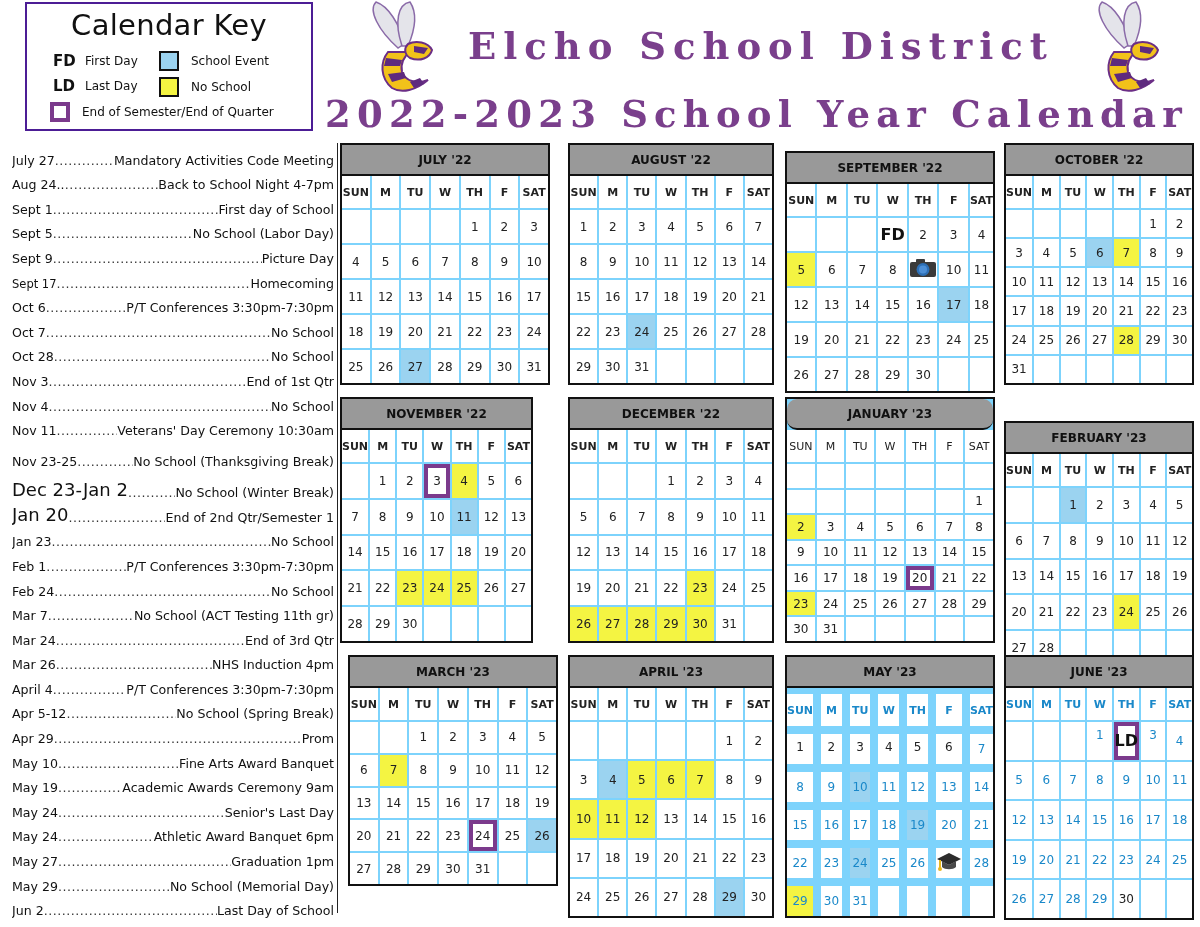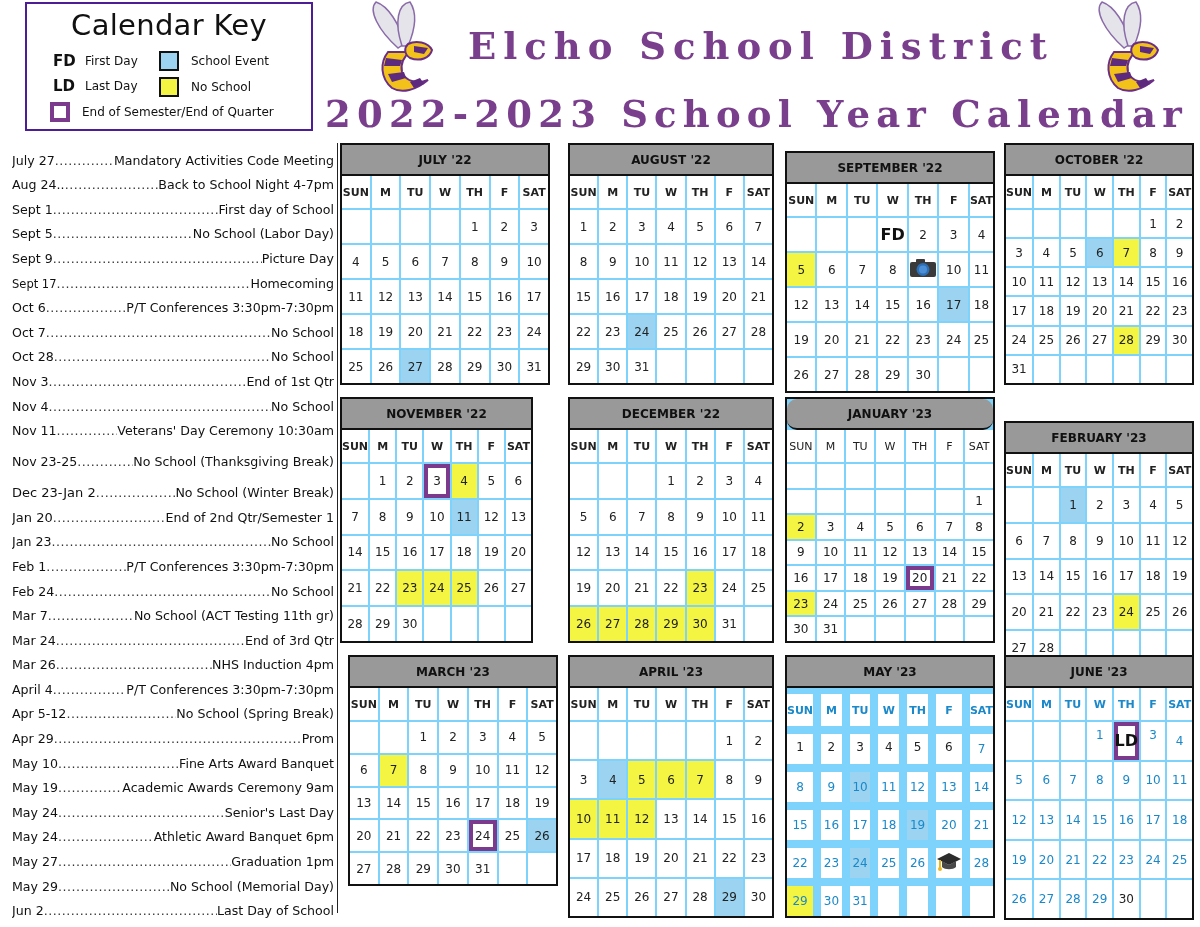--- a/index.html
+++ b/index.html
@@ -28,21 +28,21 @@
 
   
   .events { position: absolute; left: 12px; top: 143px; width: 322px; }
   .event-row { display: flex; align-items: flex-end; height: 24.6px; font-size: 12.6px; white-space: nowrap; overflow: hidden; }
   .event-row .date { flex: 0 0 auto; }
   .event-row .dots { flex: 1 1 auto; overflow: hidden; color: #333; letter-spacing: 0.5px; }
   .event-row .dots::before { content: "........................................................................................................................"; }
   .event-row .desc { flex: 0 0 auto; }
   .event-row.tall { height: 31px; }
   .event-row .date.small { font-size: 11.5px; }
-  .event-row .date.big { font-size: 13px; margin-top: 28px; }
+  .event-row .date.big { font-size: 18px; margin-top: 28px; }
   .events-divider { position: absolute; left: 337px; top: 143px; width: 1px; height: 770px; background: #222; }
 
   
   .month { position: absolute; border: 2px solid #111; background: #7dd3fc; display: grid; }
   .month-header { background: #999999; color: #111; font-weight: bold; font-size: 12px; display: flex; align-items: center; justify-content: center; border-bottom: 2px solid #111; grid-column: 1 / span 7; }
   .cell { background: #fff; display: flex; align-items: center; justify-content: center; font-size: 12px; color: #222; position: relative; }
   .dow { font-weight: bold; font-size: 11px; }
   .dow.light { font-weight: normal; }
   .dow.blue { color: #1a88c9; }
   .cell.blue-text { color: #1a88c9; }

